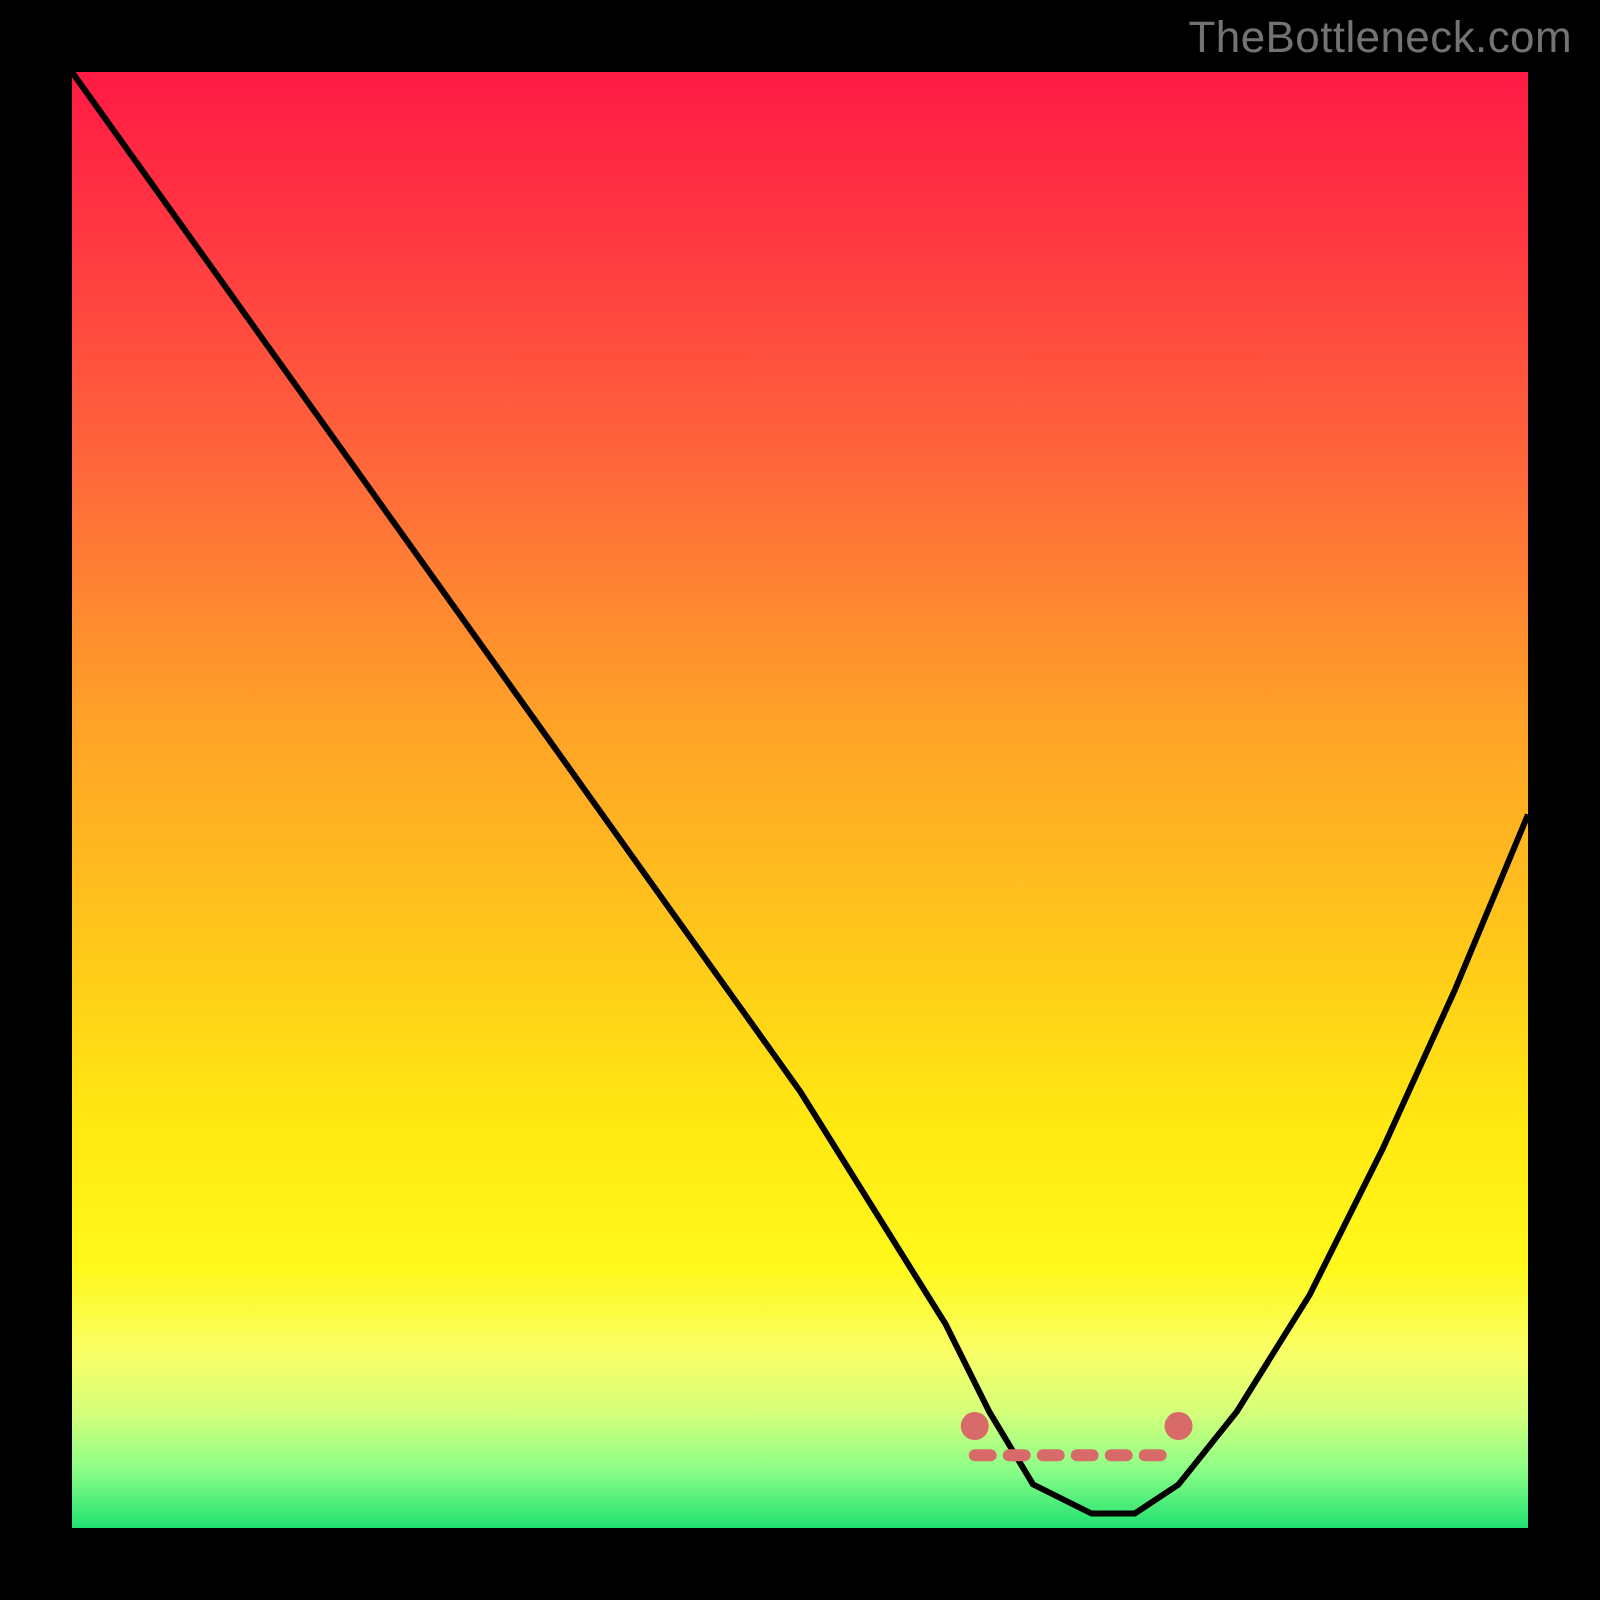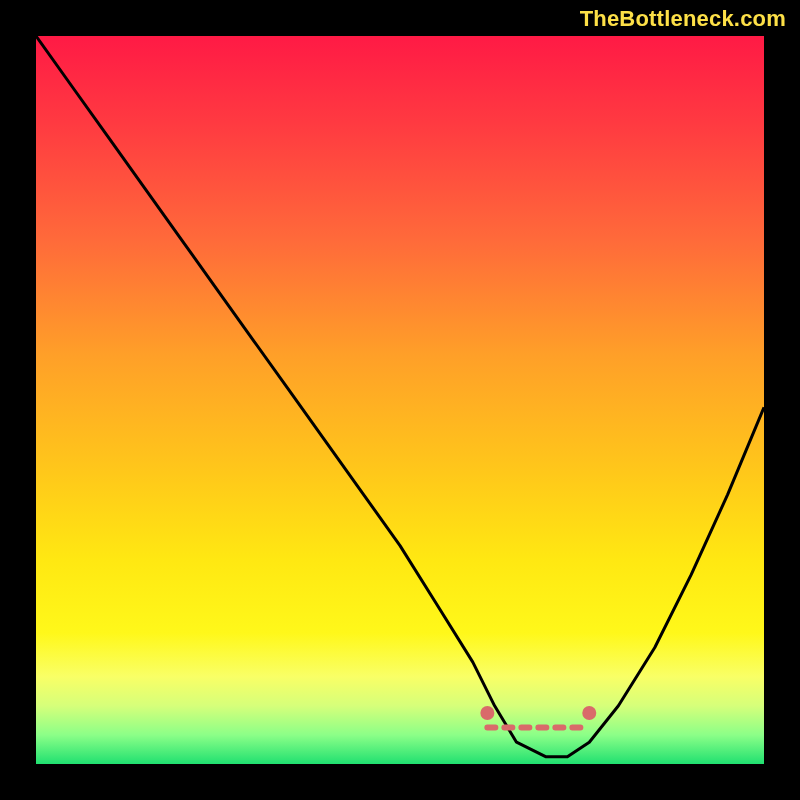--- a/index.html
+++ b/index.html
@@ -36,23 +36,23 @@
       #f9ff66 88%,
       #d6ff7a 92%,
       #8cff88 96%,
       #20e070 100%
     );
   }
   .watermark {
     position: absolute;
     top: 6px;
     right: 14px;
-    color: #fde047;
+    color: #737373;
     font-size: 22px;
-    font-weight: 700;
+    font-weight: 400;
     letter-spacing: 0.2px;
     user-select: none;
     text-align: center;
   }
   svg.curve {
     position: absolute;
     left: 0;
     top: 0;
     width: 100%;
     height: 100%;

